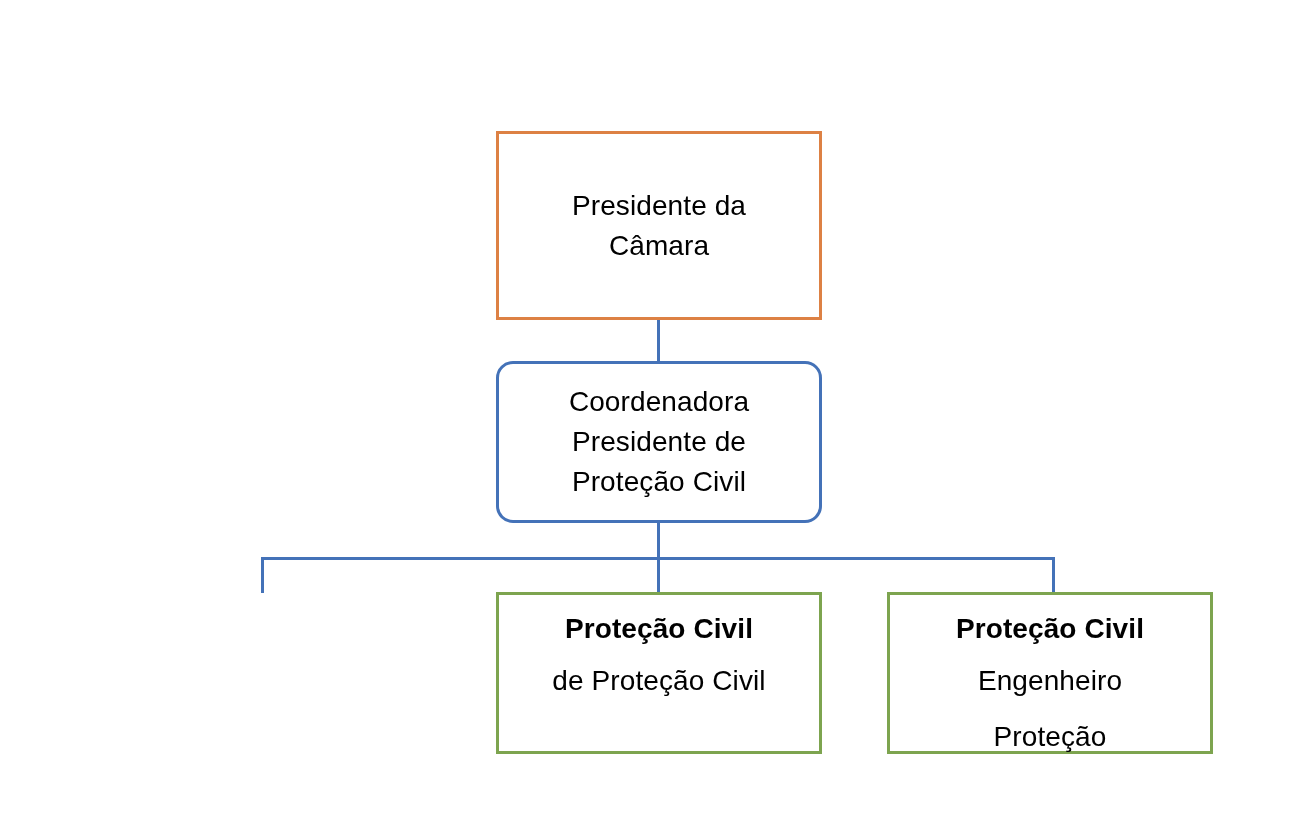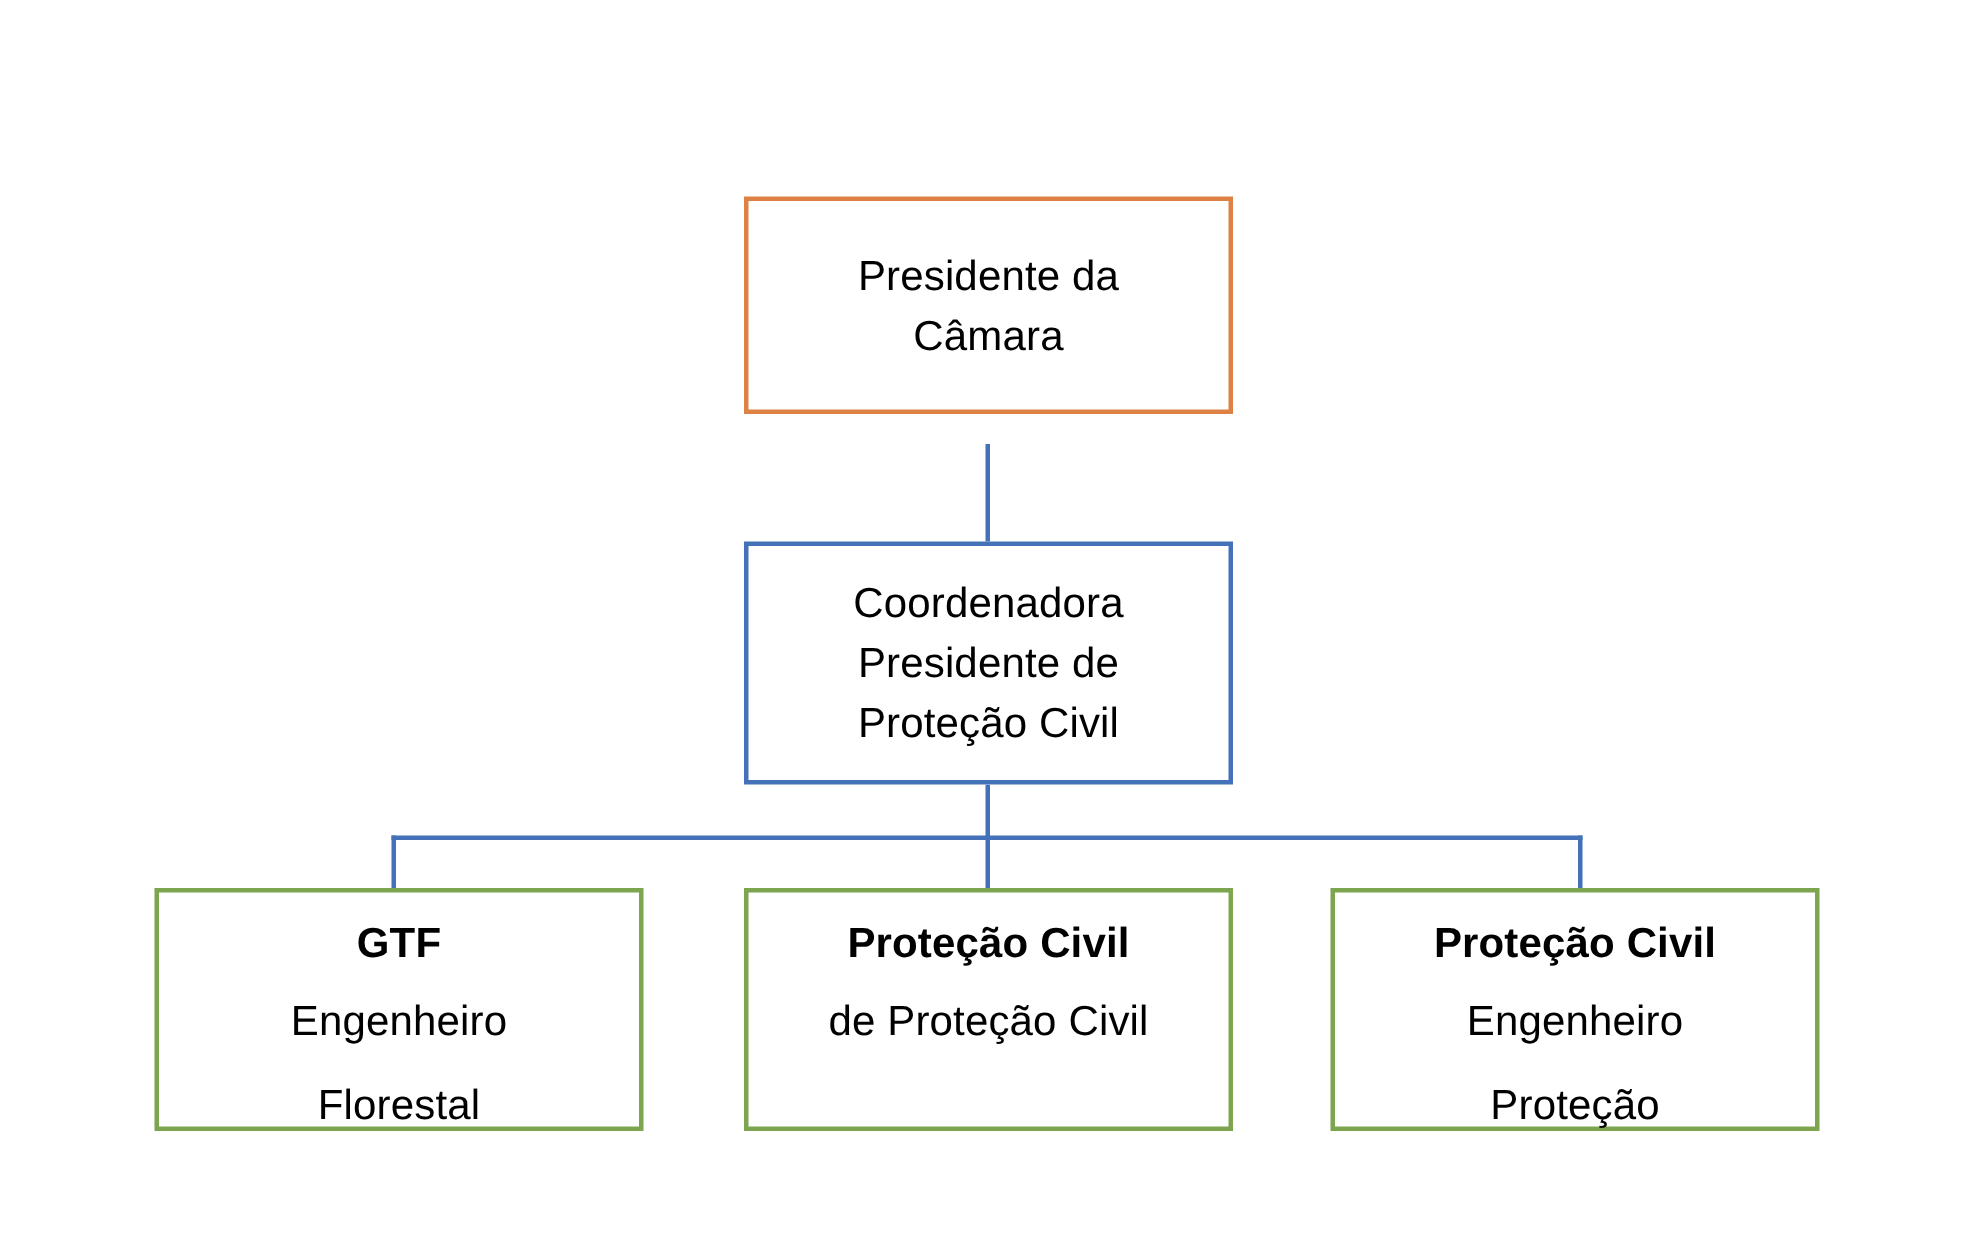--- a/index.html
+++ b/index.html
@@ -35,21 +35,21 @@
     background: #ffffff;
     border: 3px solid #4472B8;
     display: flex;
     flex-direction: column;
     justify-content: center;
     align-items: center;
     text-align: center;
     color: #000000;
   }
   .node.orange { border-color: #DD8144; }
-  .node.blue   { border-color: #4472B8; }
+  .node.blue   { border-color: #4472B8; border-radius: 17px; }
   .node.green  { border-color: #7DA44F; }
 
   .node .line {
     display: block;
     width: 100%;
     font-size: 28px;
     line-height: 40px;
     font-weight: 400;
     letter-spacing: 0.1px;
   }
@@ -73,36 +73,31 @@
   <div class="conn conn-v" style="left:657px; top:523px; height:37px;"></div>
 
   <div class="conn conn-h" style="left:261px; top:557px; width:794px;"></div>
 
   <div class="conn conn-v" style="left:261px; top:557px; height:36px;"></div>
 
   <div class="conn conn-v" style="left:657px; top:557px; height:36px;"></div>
 
   <div class="conn conn-v" style="left:1052px; top:557px; height:36px;"></div>
 
-  <div class="node orange" style="left:496px; top:131px; width:326px; height:145px;">
+  <div class="node orange" style="left:496px; top:131px; width:326px; height:189px;">
     <span class="line">Presidente da</span>
     <span class="line">Câmara</span>
   </div>
 
   <div class="node blue" style="left:496px; top:361px; width:326px; height:162px;">
     <span class="line">Coordenadora</span>
     <span class="line">Presidente de</span>
     <span class="line">Proteção Civil</span>
   </div>
 
-  <div class="node green leaf" style="left:103px; top:592px; width:326px; height:162px;">
-    <span class="line bold">GTF</span>
-    <span class="line">Engenheiro</span>
-    <span class="line">Florestal</span>
-  </div>
 
   <div class="node green leaf" style="left:496px; top:592px; width:326px; height:162px;">
     <span class="line bold">Proteção Civil</span>
     <span class="line">de Proteção Civil</span>
   </div>
 
   <div class="node green leaf" style="left:887px; top:592px; width:326px; height:162px;">
     <span class="line bold">Proteção Civil</span>
     <span class="line">Engenheiro</span>
     <span class="line">Proteção</span>

